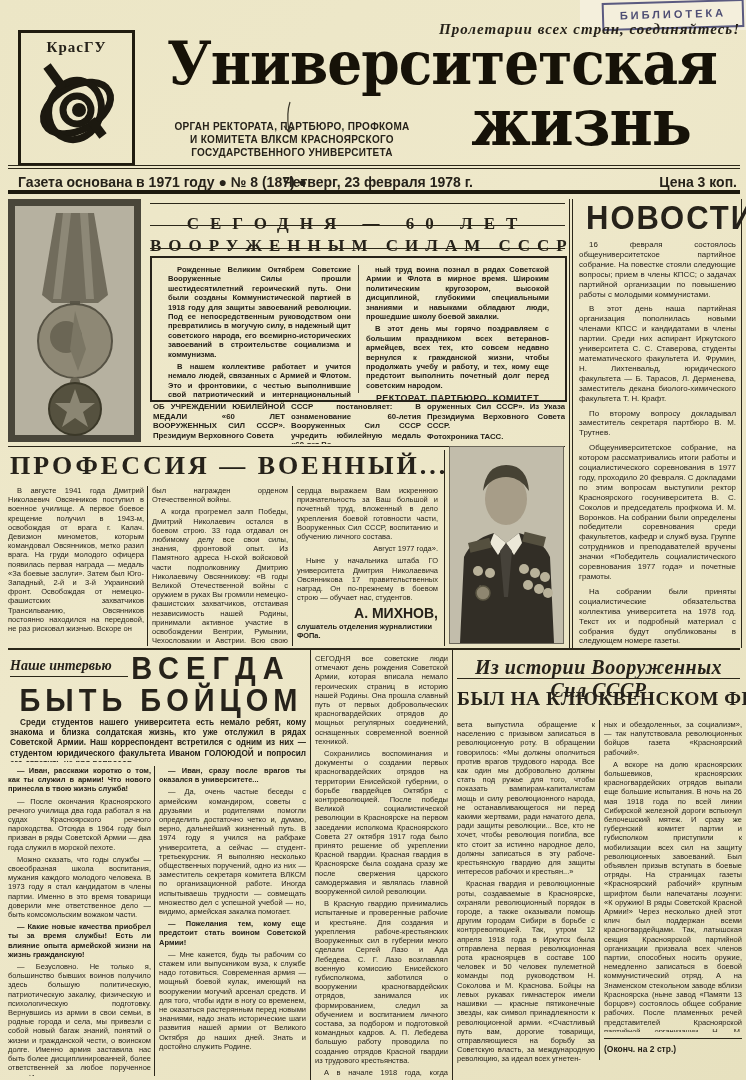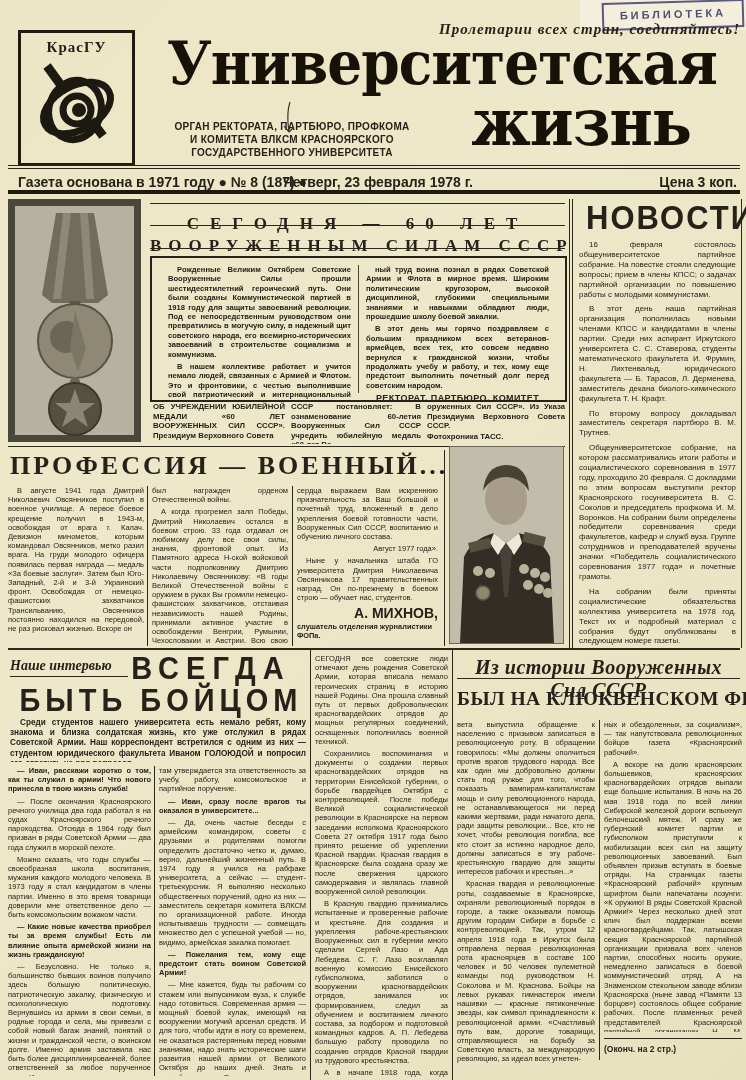--- a/index.html
+++ b/index.html
@@ -216,30 +216,29 @@
 
   <div class="abs bodycol clip" style="left:8px;top:766px;width:143px;height:310px;">
     <p class="q">— Иван, расскажи коротко о том, как ты служил в армии! Что нового принесла в твою жизнь служба!</p>
     <p>— После окончания Красноярского речного училища два года работал я на судах Красноярского речного пароходства. Отсюда в 1964 году был призван в ряды Советской Армии — два года служил в морской пехоте.</p>
     <p>Можно сказать, что годы службы — своеобразная школа воспитания, мужания каждого молодого человека. В 1973 году я стал кандидатом в члены партии. Именно в это время товарищи доверили мне ответственное дело — быть комсомольским вожаком части.</p>
     <p class="q">— Какие новые качества приобрел ты за время службы! Есть ли влияние опыта армейской жизни на жизнь гражданскую!</p>
     <p>— Безусловно. Не только я, большинство бывших воинов получило здесь большую политическую, патриотическую закалку, физическую и психологическую подготовку. Вернувшись из армии в свои семьи, в родные города и села, мы привезли с собой новый багаж знаний, понятий о жизни и гражданской чести, о воинском долге. Именно армия заставила нас быть более дисциплинированней, более ответственней за любое порученное дело. Именно</p>
   </div>
   <div class="vr" style="left:154px;top:766px;height:310px;"></div>
   <div class="abs bodycol clip" style="left:159px;top:766px;width:147px;height:310px;">
-    <p class="noind">там утверждается эта ответственность за учебу, работу, комсомольское и партийное поручение.</p>
     <p class="q">— Иван, сразу после врагов ты оказался в университете...</p>
     <p>— Да, очень частые беседы с армейским командиром, советы с друзьями и родителями помогли определить достаточно четко и, думаю, верно, дальнейший жизненный путь. В 1974 году я учился на рабфаке университета, а сейчас — студент-третьекурсник. Я выполняю несколько общественных поручений, одно из них — заместитель секретаря комитета ВЛКСМ по организационной работе. Иногда испытываешь трудности — совмещать множество дел с успешной учебой — но, видимо, армейская закалка помогает.</p>
     <p class="q">— Пожелания тем, кому еще предстоит стать воином Советской Армии!</p>
     <p>— Мне кажется, будь ты рабочим со стажем или выпускником вуза, к службе надо готовиться. Современная армия — мощный боевой кулак, имеющий на вооружении могучий арсенал средств. И для того, чтобы идти в ногу со временем, не оказаться растерянным перед новыми знаниями, надо знать исторические шаги развития нашей армии от Великого Октября до наших дней. Знать и достойно служить Родине.</p>
   </div>
 
   <div class="vr" style="left:310px;top:650px;height:430px;"></div>
   <div class="abs bodycol clip" style="left:315px;top:654px;width:133px;height:426px;">
-    <p class="noind">СЕГОДНЯ все советские люди отмечают день рождения Советской Армии, которая вписала немало героических страниц в историю нашей Родины. Она прошла славный путь от первых добровольческих красногвардейских отрядов до мощных регулярных соединений, оснащенных пополнилась военной техникой.</p>
+    <p class="noind">СЕГОДНЯ все советские люди отмечают день рождения Советской Армии, которая вписала немало героических страниц в историю нашей Родины. Она прошла славный путь от первых добровольческих красногвардейских отрядов до мощных регулярных соединений, оснащенных современной военной техникой.</p>
     <p>Сохранились воспоминания и документы о создании первых красногвардейских отрядов на территории Енисейской губернии, о борьбе гвардейцев Октября с контрреволюцией. После победы Великой социалистической революции в Красноярске на первом заседании исполкома Красноярского Совета 27 октября 1917 года было принято решение об укреплении Красной гвардии. Красная гвардия в Красноярске была создана сразу же после свержения царского самодержавия и являлась главной вооруженной силой революции.</p>
     <p>В Красную гвардию принимались испытанные и проверенные рабочие и крестьяне. Для создания и укрепления рабоче-крестьянских Вооруженных сил в губернии много сделали Сергей Лазо и Ада Лебедева. С. Г. Лазо возглавлял военную комиссию Енисейского губисполкома, заботился о вооружении красногвардейских отрядов, занимался их формированием, следил за обучением и воспитанием личного состава, за подбором и подготовкой командных кадров. А. П. Лебедева большую работу проводила по созданию отрядов Красной гвардии из трудового крестьянства.</p>
     <p>А в начале 1918 года, когда настало тревожное время — поднимала голову контрреволюция, — солдатская секция Красноярского Со-</p>
   </div>
   <div class="vr" style="left:452px;top:650px;height:430px;"></div>
 
   <div class="abs hist-rubric" style="left:457px;top:656px;width:283px;">Из истории Вооруженных Сил СССР</div>
   <div class="hr" style="left:457px;top:678px;width:283px;"></div>
   <div class="abs hist-title" style="left:457px;top:688px;width:288px;">БЫЛ НА КЛЮКВЕНСКОМ ФРОНТЕ...</div>
 

